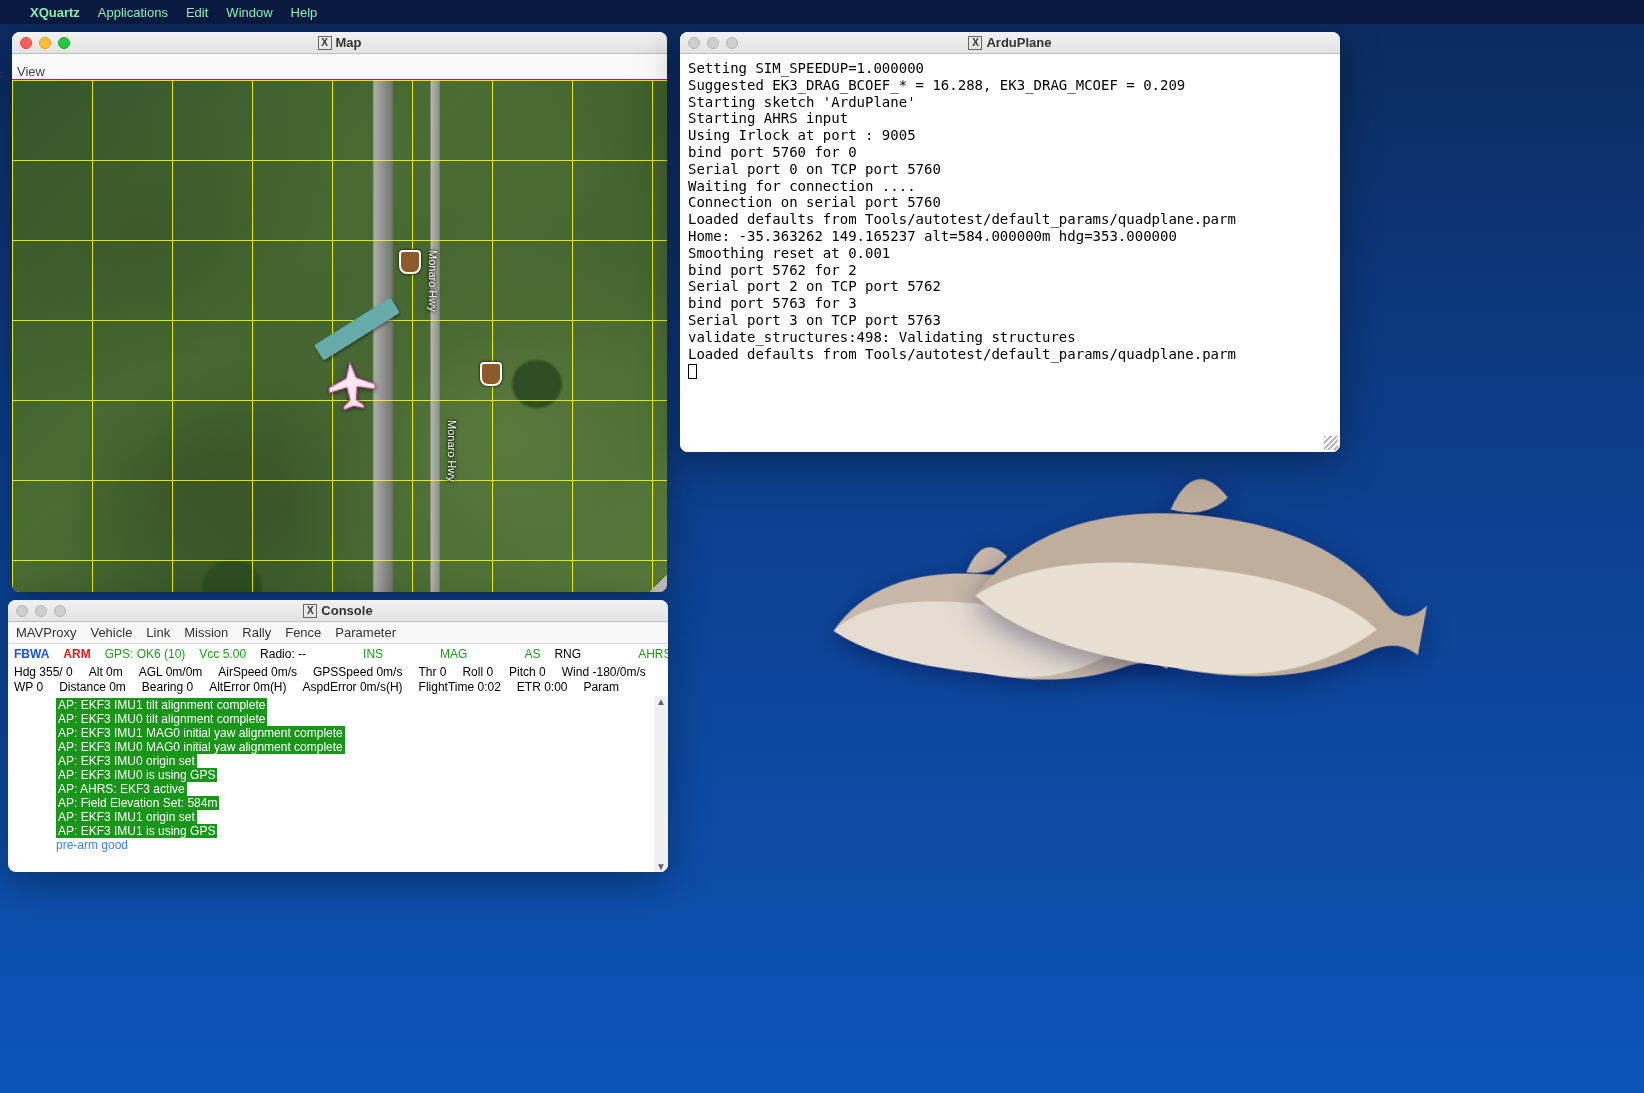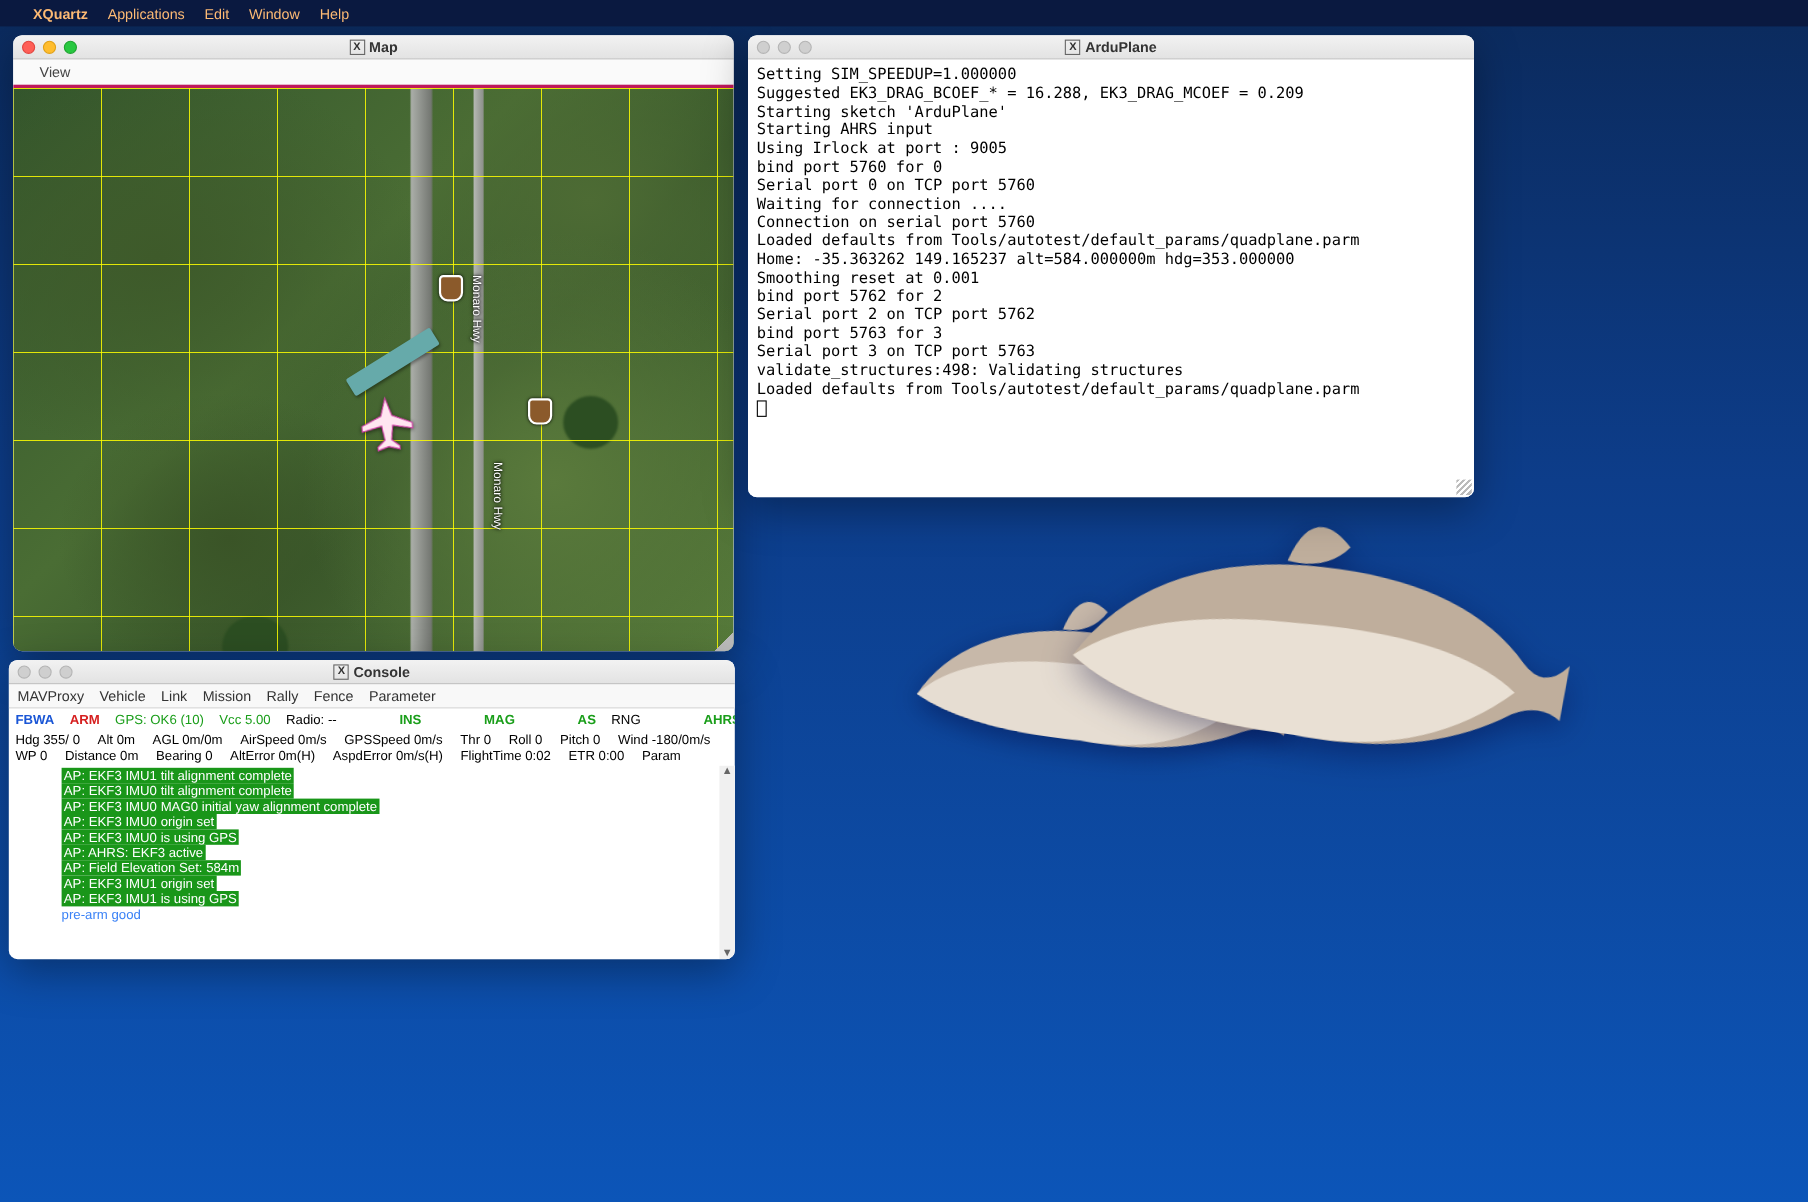--- a/index.html
+++ b/index.html
@@ -10,21 +10,21 @@
     overflow: hidden;
     position: relative;
     width: 1644px;
     height: 1093px;
   }
 
   
   .menubar {
     height: 24px;
     background: #0a1940;
-    color: #fdba74;
+    color: #86efac;
     display: flex;
     align-items: center;
     font-size: 13px;
     padding: 0 12px;
     gap: 18px;
     position: relative;
     z-index: 100;
   }
   .menubar .apple { font-size: 15px; }
   .menubar .bold { font-weight: 700; }
@@ -63,22 +63,22 @@
     display:flex; justify-content:center; align-items:center; gap:4px;
   }
   .xbadge {
     display:inline-block; width:14px; height:14px; border:1px solid #666;
     font-size:10px; line-height:12px; text-align:center; font-weight:700;
   }
 
   
   .win-map { left: 12px; top: 32px; width: 655px; height: 560px; }
   .map-toolbar {
-    height: 26px; border-bottom:3px solid #be185d; display:flex; align-items:center;
-    padding:0 24px; font-size:13px; color:#444; background:#fafafa;
+    height: 26px; border-bottom:1px solid #be185d; display:flex; align-items:flex-end;
+    padding:0 5px; font-size:13px; color:#444; background:#fafafa;
   }
   .map-body { flex:1; position:relative; overflow:hidden; }
   .sat {
     position:absolute; inset:0;
     background:
       
       linear-gradient(90deg, transparent 55%, rgba(180,180,180,.9) 55.3%, rgba(120,120,120,.9) 58%, transparent 58.3%),
       linear-gradient(90deg, transparent 63.8%, rgba(190,190,190,.9) 64%, rgba(150,150,150,.9) 65.2%, transparent 65.4%),
       
       radial-gradient(400px 300px at 20% 30%, #3e5a2a 0%, transparent 60%),
@@ -136,21 +136,21 @@
   .win-console { left: 8px; top: 600px; width: 660px; height: 272px; }
   .con-menu {
     height:22px; border-bottom:1px solid #d8d8d8; background:#f8f8f8;
     display:flex; align-items:center; gap:14px; padding:0 8px; font-size:13px; color:#333;
   }
   .con-status {
     height:20px; padding:0 6px; font-size:12px; display:flex; align-items:center; gap:14px;
   }
   .con-status span { white-space:nowrap; }
   .blue{color:#1a56d6;font-weight:600;} .red{color:#d62020;font-weight:600;}
-  .green{color:#1a9e1a;} .ggreen{color:#1a9e1a;font-weight:700;padding-left:43px;}
+  .green{color:#1a9e1a;} .ggreen{color:#1a9e1a;font-weight:400;padding-left:43px;}
   .grey{color:#0f172a;text-decoration:underline;} .blk{color:#000;}
   .con-link { font-size:12px; padding:0 6px; height:18px; display:flex; align-items:center; }
   .con-link span{color:#0a7d0a;}
   .con-telemetry {
     font-size:12px; color:#000; padding:1px 6px; line-height:1.25;
   }
   .con-telemetry .row { display:flex; gap:16px;text-align:center; }
   .con-log {
     flex:1; background:#fff; font-size:12px; padding:2px 4px; overflow:hidden; position:relative;margin-left:44px;
   }
@@ -325,20 +325,21 @@
       <span>AspdError 0m/s(H)</span>
       <span>FlightTime 0:02</span>
       <span>ETR 0:00</span>
       <span>Param</span>
     </div>
   </div>
   <div class="con-log">
     <div id="log-lines">
         <div><span class="line hl">AP: EKF3 IMU1 tilt alignment complete</span></div>
         <div><span class="line hl">AP: EKF3 IMU0 tilt alignment complete</span></div>
+        <div><span class="line hl">AP: EKF3 IMU1 MAG0 initial yaw alignment complete</span></div>
         <div><span class="line hl">AP: EKF3 IMU0 MAG0 initial yaw alignment complete</span></div>
         <div><span class="line hl">AP: EKF3 IMU0 origin set</span></div>
         <div><span class="line hl">AP: EKF3 IMU0 is using GPS</span></div>
         <div><span class="line hl">AP: AHRS: EKF3 active</span></div>
         <div><span class="line hl">AP: Field Elevation Set: 584m</span></div>
         <div><span class="line hl">AP: EKF3 IMU1 origin set</span></div>
         <div><span class="line hl">AP: EKF3 IMU1 is using GPS</span></div>
         <div><span class="line">pre-arm good</span></div>
       </div>
     <div class="con-scroll">

